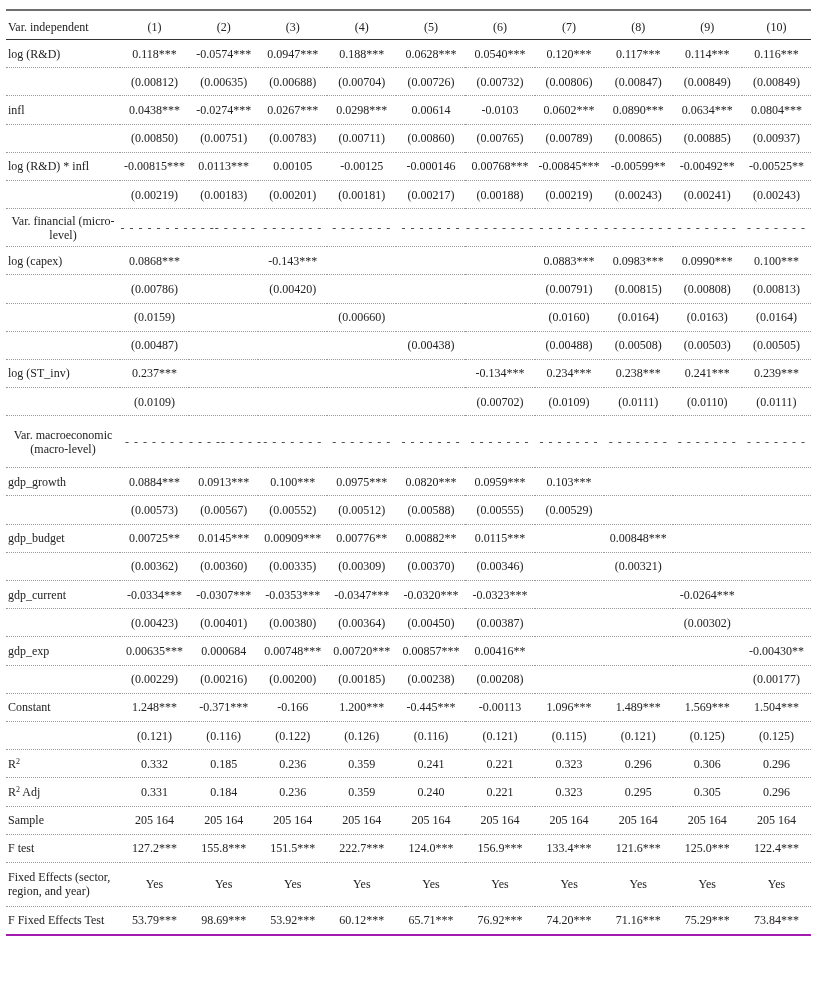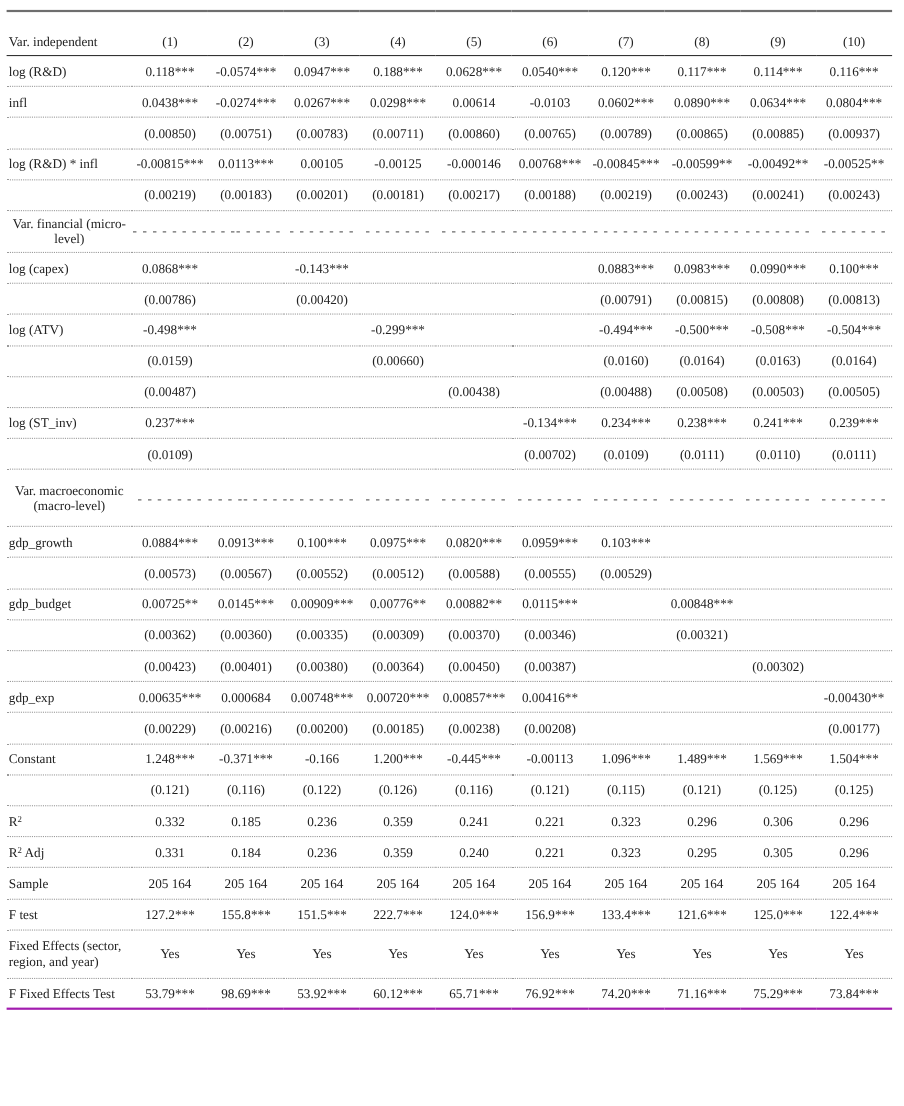--- a/index.html
+++ b/index.html
@@ -4,21 +4,21 @@
 <style>
   html, body { margin: 0; padding: 0; background: #ffffff; }
   body { width: 822px; height: 1005px; overflow: hidden; position: relative;
          font-family: "Liberation Serif", "DejaVu Serif", serif; color: #222; }
   .tbl { position: absolute; left: 6px; top: 9px; width: 805px; border-collapse: collapse; table-layout: fixed; }
   .tbl col.lab { width: 114px; }
   .tbl col.num { width: 69.1px; }
   .tbl td, .tbl th { font-size: 12px; font-weight: normal; text-align: center; padding: 0; white-space: nowrap;
                      border-bottom: 1px dotted #9a9a9a; line-height: 14px; }
   .tbl td.lbl, .tbl th.lbl { text-align: left; padding-left: 2px; white-space: normal; }
-  .tbl thead tr th { border-top: 2px solid #6e6e6e; border-bottom: 1.5px solid #333; height: 24px; padding-top: 15px; }
+  .tbl thead tr th { border-top: 2px solid #6e6e6e; border-bottom: 1.5px solid #333; height: 24px; padding-top: 4px; }
   .tbl tbody tr { height: 28.2px; }
   .tbl tbody tr.sec { height: 38px; }
   .tbl tbody tr.sec2 { height: 52px; }
   .tbl tbody tr.fe { height: 44px; }
   .tbl tbody tr.last td { border-bottom: 2px solid #a21caf; }
   .tbl td.seclbl { text-align: center; white-space: normal; line-height: 14px; }
   .dash { letter-spacing: 1px; color: #444; font-size: 11px; white-space: normal; line-height: 13px; }
   .footnote { position: absolute; left: 8px; top: 996px; font-size: 9px; color: #777; }
   sup { font-size: 8px; vertical-align: top; position: relative; top: -2px; }
 </style>
@@ -62,20 +62,33 @@
         <td>0.0947***</td>
         <td>0.188***</td>
         <td>0.0628***</td>
         <td>0.0540***</td>
         <td>0.120***</td>
         <td>0.117***</td>
         <td>0.114***</td>
         <td>0.116***</td>
       </tr>
       <tr>
+        <td class="lbl"></td>
+        <td>(0.00812)</td>
+        <td>(0.00635)</td>
+        <td>(0.00688)</td>
+        <td>(0.00704)</td>
+        <td>(0.00726)</td>
+        <td>(0.00732)</td>
+        <td>(0.00806)</td>
+        <td>(0.00847)</td>
+        <td>(0.00849)</td>
+        <td>(0.00849)</td>
+      </tr>
+      <tr>
         <td class="lbl">infl</td>
         <td>0.0438***</td>
         <td>-0.0274***</td>
         <td>0.0267***</td>
         <td>0.0298***</td>
         <td>0.00614</td>
         <td>-0.0103</td>
         <td>0.0602***</td>
         <td>0.0890***</td>
         <td>0.0634***</td>
@@ -153,33 +166,20 @@
         <td>(0.00420)</td>
         <td></td>
         <td></td>
         <td></td>
         <td>(0.00791)</td>
         <td>(0.00815)</td>
         <td>(0.00808)</td>
         <td>(0.00813)</td>
       </tr>
       <tr>
-        <td class="lbl">log (ATV)</td>
-        <td>-0.498***</td>
-        <td></td>
-        <td></td>
-        <td>-0.299***</td>
-        <td></td>
-        <td></td>
-        <td>-0.494***</td>
-        <td>-0.500***</td>
-        <td>-0.508***</td>
-        <td>-0.504***</td>
-      </tr>
-      <tr>
         <td class="lbl"></td>
         <td>(0.0159)</td>
         <td></td>
         <td></td>
         <td>(0.00660)</td>
         <td></td>
         <td></td>
         <td>(0.0160)</td>
         <td>(0.0164)</td>
         <td>(0.0163)</td>
@@ -280,20 +280,33 @@
         <td class="lbl"></td>
         <td>(0.00362)</td>
         <td>(0.00360)</td>
         <td>(0.00335)</td>
         <td>(0.00309)</td>
         <td>(0.00370)</td>
         <td>(0.00346)</td>
         <td></td>
         <td>(0.00321)</td>
         <td></td>
+        <td></td>
+      </tr>
+      <tr>
+        <td class="lbl">gdp_current</td>
+        <td>-0.0334***</td>
+        <td>-0.0307***</td>
+        <td>-0.0353***</td>
+        <td>-0.0347***</td>
+        <td>-0.0320***</td>
+        <td>-0.0323***</td>
+        <td></td>
+        <td></td>
+        <td>-0.0264***</td>
         <td></td>
       </tr>
       <tr>
         <td class="lbl"></td>
         <td>(0.00423)</td>
         <td>(0.00401)</td>
         <td>(0.00380)</td>
         <td>(0.00364)</td>
         <td>(0.00450)</td>
         <td>(0.00387)</td>

